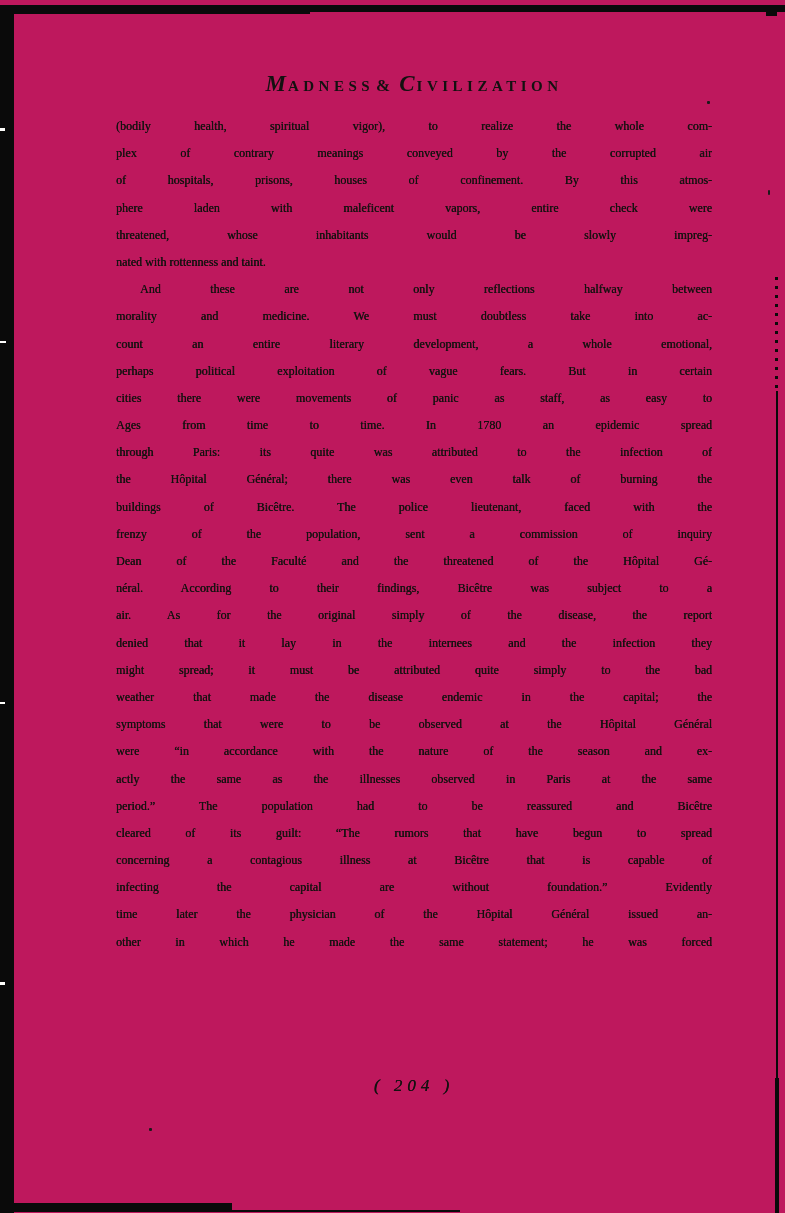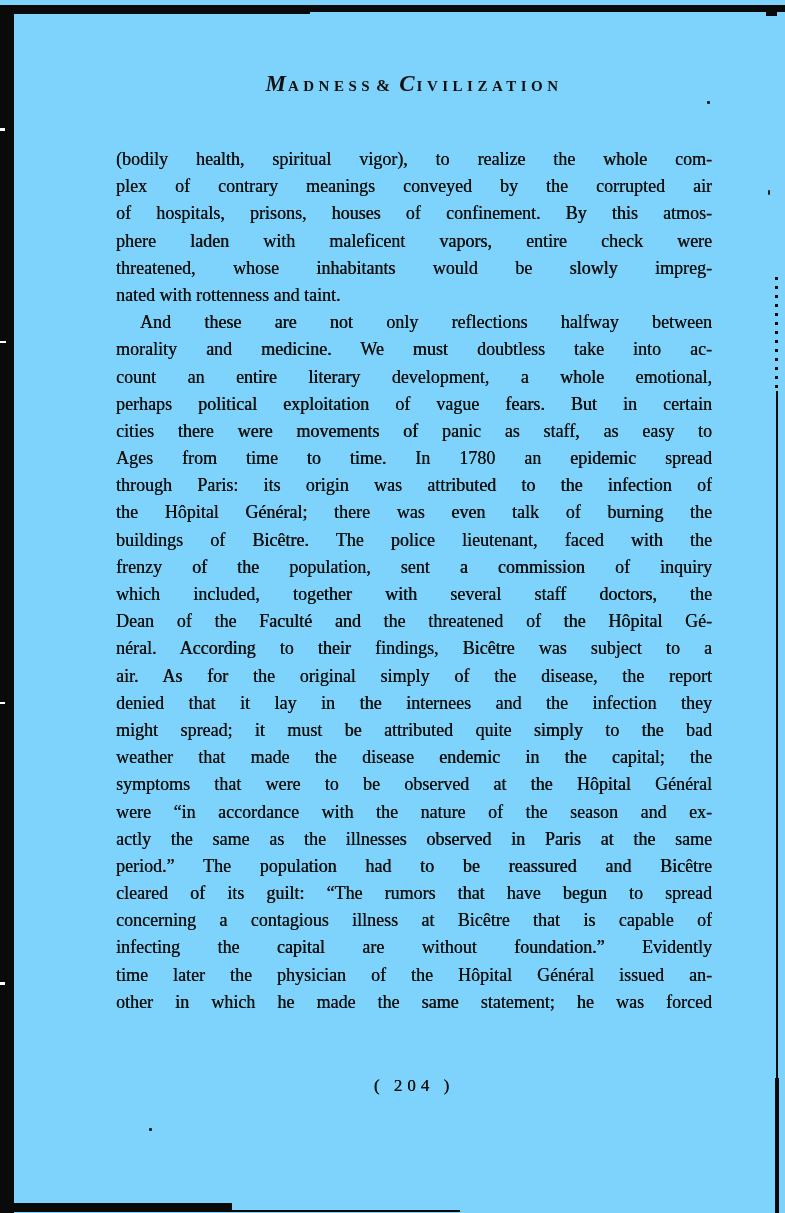--- a/index.html
+++ b/index.html
@@ -3,21 +3,21 @@
 <meta charset="utf-8">
 <style>
   html, body { margin: 0; padding: 0; }
   body { background: #e8e8e4; }
 
   .scan-page {
     position: relative;
     width: 785px;
     height: 1213px;
     margin: 0 auto;
-    background: #7dd3fc;
+    background: #be185d;
     overflow: hidden;
     font-family: "Liberation Serif", "DejaVu Serif", serif;
     color: #141210;
   }
 
   
   .edge { position: absolute; background: #0a0a0a; }
   .edge-top       { left: 0;   top: 5px;    width: 785px; height: 7px; }
   .edge-top-b     { left: 0;   top: 11px;   width: 310px; height: 3px; }
   .edge-top-nub   { left: 766px; top: 9px;  width: 11px;  height: 7px; }
@@ -64,41 +64,41 @@
   }
   .running-header .amp {
     font-size: 17px;
     margin: 0 5px 0 2px;
   }
 
   
   .body-text {
     position: absolute;
     left: 116px; top: 113px; width: 596px;
-    font-size: 18px;
+    font-size: 12px;
     text-shadow: 0.35px 0 0 currentColor; 
-    margin-top: 33px;
   }
   .body-text .line {
     height: 27.2px;
     line-height: 27.2px;
     overflow: hidden;
     text-align: justify;
     text-align-last: justify;
     text-justify: inter-word;
     white-space: nowrap;
   }
   .body-text .line.no-justify { text-align-last: left; }
   .body-text .line.indent { padding-left: 24px; }
 
   
   .page-number {
     position: absolute;
     left: 116px; top: 1076px; width: 596px;
     text-align: center;
+    font-style: italic;
     font-size: 17px;
     letter-spacing: 5px;
     text-shadow: 0.3px 0 0 currentColor;
     color: #131110;
   }
 </style>
 </head>
 <body>
 
 <div class="scan-page">
@@ -130,25 +130,24 @@
       <div class="line">of hospitals, prisons, houses of confinement. By this atmos-</div>
       <div class="line">phere laden with maleficent vapors, entire check were</div>
       <div class="line">threatened, whose inhabitants would be slowly impreg-</div>
       <div class="line no-justify">nated with rottenness and taint.</div>
       <div class="line indent">And these are not only reflections halfway between</div>
       <div class="line">morality and medicine. We must doubtless take into ac-</div>
       <div class="line">count an entire literary development, a whole emotional,</div>
       <div class="line">perhaps political exploitation of vague fears. But in certain</div>
       <div class="line">cities there were movements of panic as staff, as easy to</div>
       <div class="line">Ages from time to time. In 1780 an epidemic spread</div>
-      <div class="line">through Paris: its origin was attributed to the infection of</div>
+      <div class="line">through Paris: its quite was attributed to the infection of</div>
       <div class="line">the Hôpital Général; there was even talk of burning the</div>
       <div class="line">buildings of Bicêtre. The police lieutenant, faced with the</div>
       <div class="line">frenzy of the population, sent a commission of inquiry</div>
-      <div class="line">which included, together with several staff doctors, the</div>
       <div class="line">Dean of the Faculté and the threatened of the Hôpital Gé-</div>
       <div class="line">néral. According to their findings, Bicêtre was subject to a</div>
       <div class="line">air. As for the original simply of the disease, the report</div>
       <div class="line">denied that it lay in the internees and the infection they</div>
       <div class="line">might spread; it must be attributed quite simply to the bad</div>
       <div class="line">weather that made the disease endemic in the capital; the</div>
       <div class="line">symptoms that were to be observed at the Hôpital Général</div>
       <div class="line">were “in accordance with the nature of the season and ex-</div>
       <div class="line">actly the same as the illnesses observed in Paris at the same</div>
       <div class="line">period.” The population had to be reassured and Bicêtre</div>

